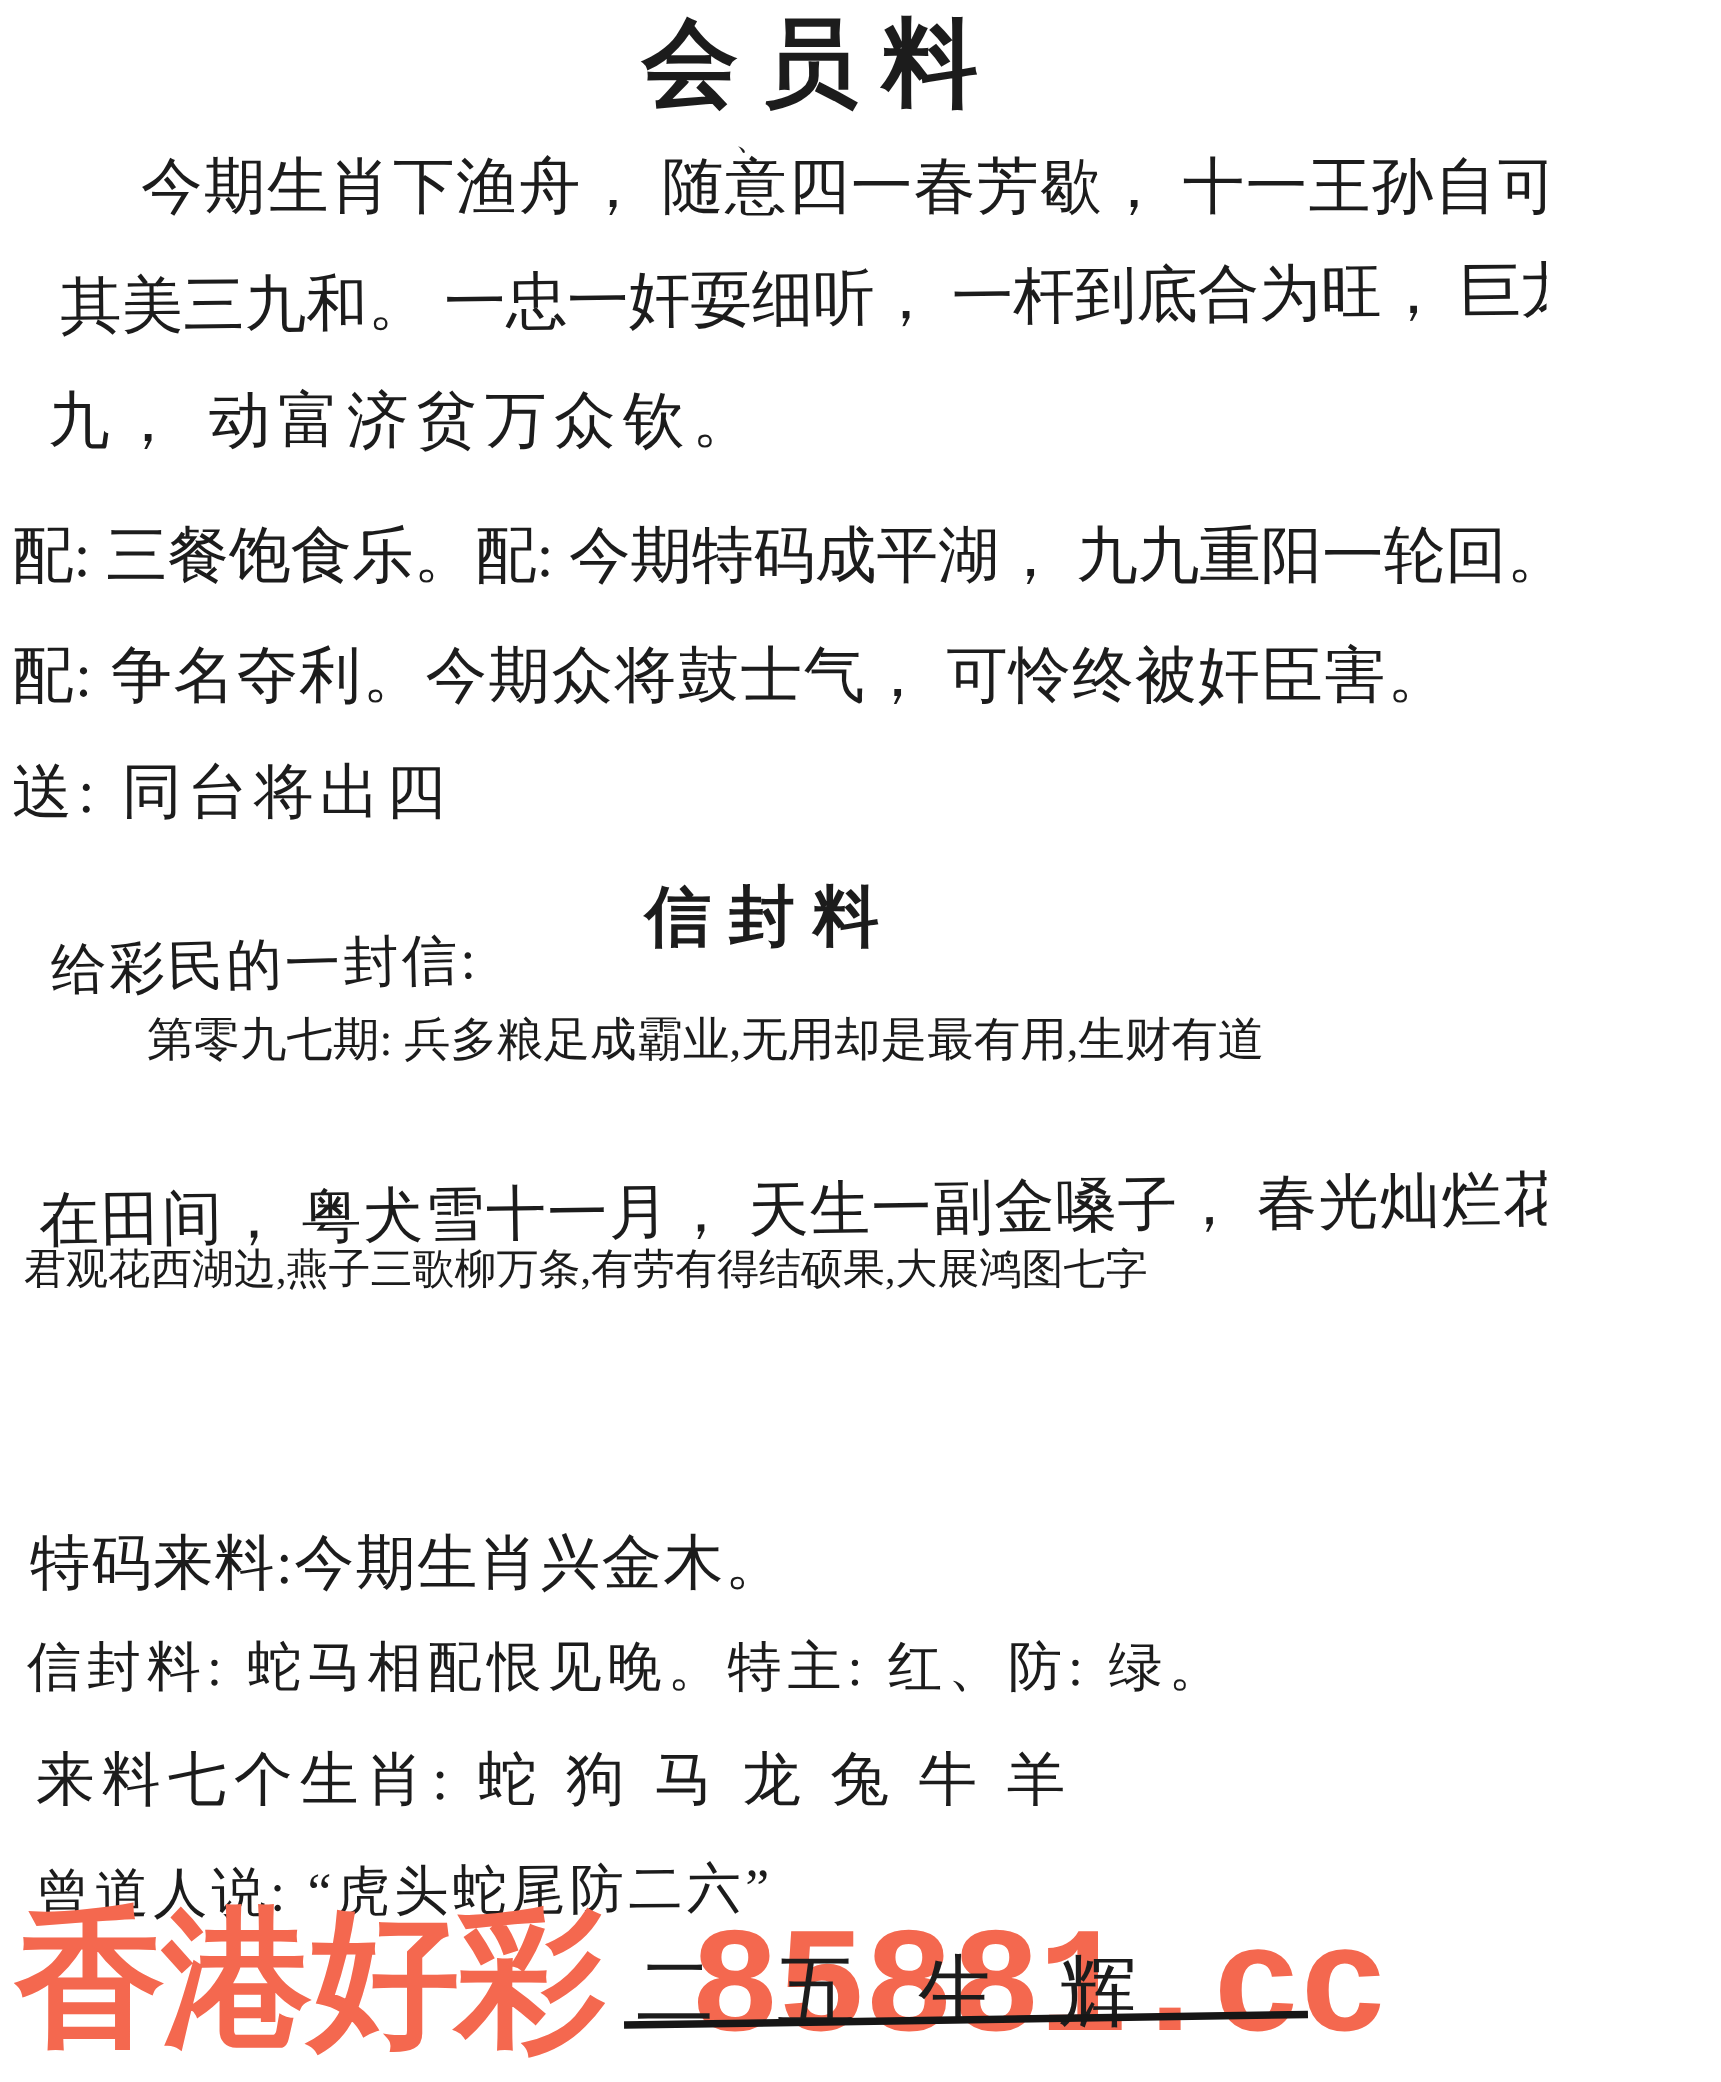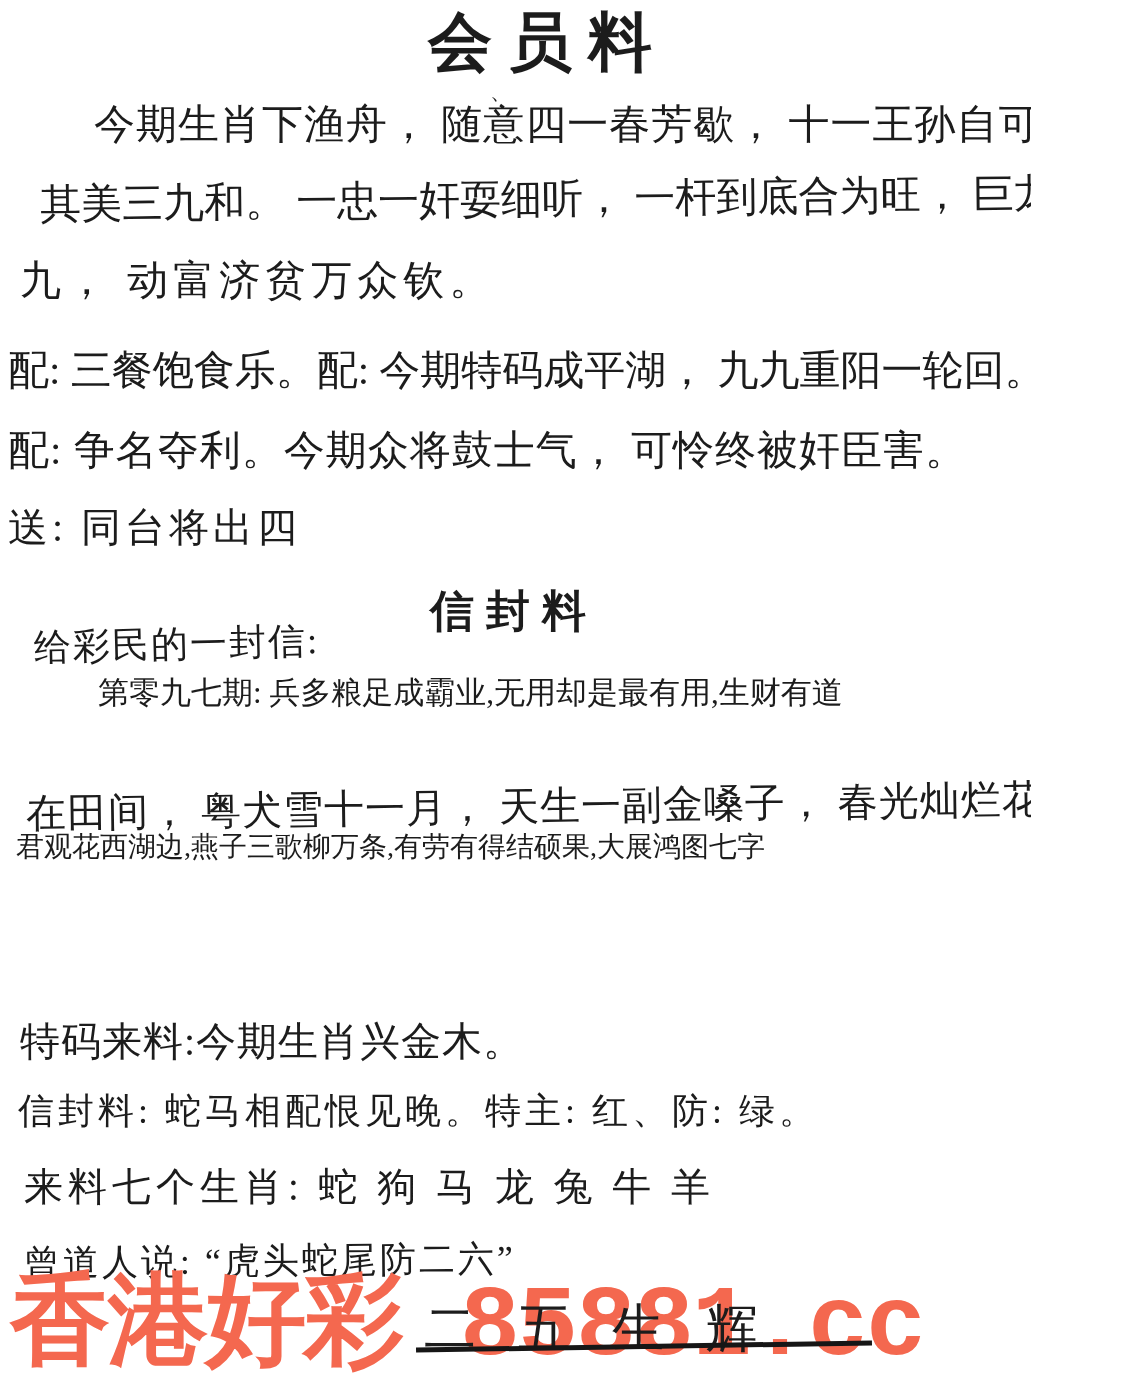--- a/index.html
+++ b/index.html
@@ -11,21 +11,21 @@
     font-family:"Liberation Serif","DejaVu Serif",serif;
     color:#1c1c1c;
   }
   .line { position:absolute; white-space:nowrap; line-height:1.1; }
 
   
   .member-title { left:428px; top:8px;  font-size:64px; font-weight:700; letter-spacing:16px; }
   .stray        { left:490px; top:80px; font-size:22px; }
   .p1-0 { left:94px; top:102px; font-size:41px; letter-spacing:1px; }
   .p1-1 { left:40px; top:182px; font-size:41px; letter-spacing:0px; transform:rotate(-0.6deg); transform-origin:left center; }
-  .p1-2 { left:20px; top:258px; font-size:41px; letter-spacing:5px; }
+  .p1-2 { left:32px; top:258px; font-size:41px; letter-spacing:5px; }
   .pei-0 { left:8px;  top:348px; font-size:41px; letter-spacing:0px; }
   .pei-1 { left:8px;  top:428px; font-size:41px; letter-spacing:1px; }
   .song  { left:8px;  top:506px; font-size:40px; letter-spacing:4px; }
 
   
   .env-side  { left:34px;  top:628px; font-size:37px; letter-spacing:2px; transform:rotate(-1.4deg); transform-origin:left center; }
   .env-title { left:430px; top:588px; font-size:44px; font-weight:700; letter-spacing:12px; }
   .p2-0 { left:98px; top:676px; font-size:31px; letter-spacing:0px;text-align:right; }
   .p2-1 { left:26px; top:792px; font-size:40px; letter-spacing:1px; transform:rotate(-0.8deg); transform-origin:left center; }
   .p2-2 { left:16px; top:832px; font-size:28px; letter-spacing:0px; }

